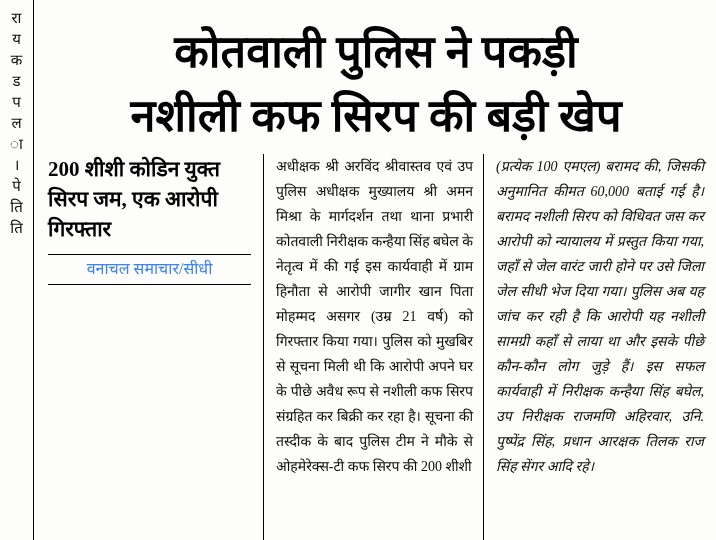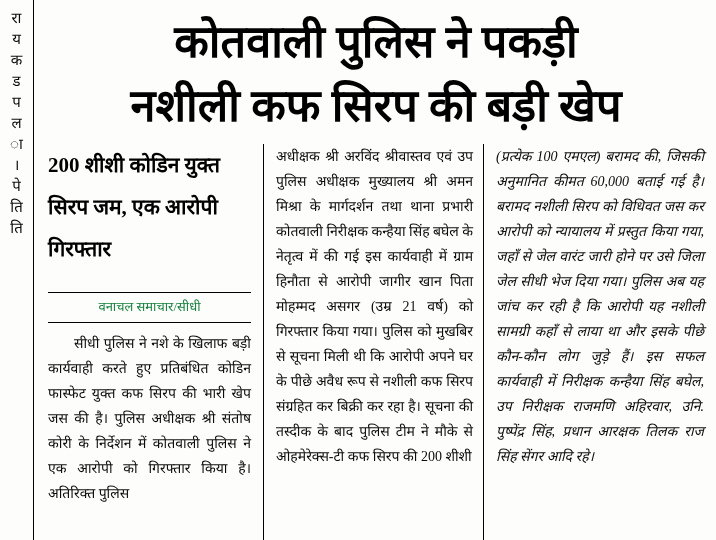--- a/index.html
+++ b/index.html
@@ -43,21 +43,21 @@
     display: block;
   }
 
   .content {
     position: absolute;
     left: 34px;
     top: 0;
     width: 682px;
     height: 381px;
     box-sizing: border-box;
-    padding: 6px 12px 0 14px;
+    padding: 16px 12px 0 14px;
   }
 
   
   .headline {
     text-align: center;
     font-family: "Liberation Serif", serif;
     font-weight: bold;
     color: #000;
     letter-spacing: 0px;
   }
@@ -97,34 +97,34 @@
   .col-3 {
     width: 222px;
     padding-left: 12px;
     font-style: italic;
   }
 
   .subhead {
     font-family: "Liberation Serif", serif;
     font-weight: bold;
     font-size: 21px;
-    line-height: 42px;
+    line-height: 30px;
     color: #000;
-    margin: 0 0 22px 0;
+    margin: 0 0 10px 0;
   }
 
   .byline-rule {
     border-top: 1px solid #000;
     margin: 6px 0 5px 0;
   }
   .byline {
     font-family: "Liberation Serif", serif;
-    font-size: 13px;
+    font-size: 16px;
     line-height: 18px;
-    color: #15803d;
+    color: #3b82f6;
     text-align: center;
     margin-bottom: 6px;
   }
   .byline-rule2 {
     border-top: 1px solid #000;
     margin: 4px 0 8px 0;
   }
 
   .body-text {
     font-family: "Liberation Serif", serif;
@@ -165,21 +165,20 @@
       <span class="line2">नशीली कफ सिरप की बड़ी खेप</span>
     </div>
 
     <div class="cols">
 
       <div class="col col-1">
         <div class="subhead">200 शीशी कोडिन युक्त सिरप जम, एक आरोपी गिरफ्तार</div>
         <div class="byline-rule"></div>
         <div class="byline">वनाचल समाचार/सीधी</div>
         <div class="byline-rule2"></div>
-        <div class="body-text indent">सीधी पुलिस ने नशे के खिलाफ बड़ी कार्यवाही करते हुए प्रतिबंधित कोडिन फास्फेट युक्त कफ सिरप की भारी खेप जस की है। पुलिस अधीक्षक श्री संतोष कोरी के निर्देशन में कोतवाली पुलिस ने एक आरोपी को गिरफ्तार किया है। अतिरिक्त पुलिस</div>
       </div>
 
       <div class="col col-2">
         <div class="body-text">अधीक्षक श्री अरविंद श्रीवास्तव एवं उप पुलिस अधीक्षक मुख्यालय श्री अमन मिश्रा के मार्गदर्शन तथा थाना प्रभारी कोतवाली निरीक्षक कन्हैया सिंह बघेल के नेतृत्व में की गई इस कार्यवाही में ग्राम हिनौता से आरोपी जागीर खान पिता मोहम्मद असगर (उम्र 21 वर्ष) को गिरफ्तार किया गया। पुलिस को मुखबिर से सूचना मिली थी कि आरोपी अपने घर के पीछे अवैध रूप से नशीली कफ सिरप संग्रहित कर बिक्री कर रहा है। सूचना की तस्दीक के बाद पुलिस टीम ने मौके से ओहमेरेक्स-टी कफ सिरप की 200 शीशी</div>
       </div>
 
       <div class="col col-3">
         <div class="body-text">(प्रत्येक 100 एमएल) बरामद की, जिसकी अनुमानित कीमत 60,000 बताई गई है। बरामद नशीली सिरप को विधिवत जस कर आरोपी को न्यायालय में प्रस्तुत किया गया, जहाँ से जेल वारंट जारी होने पर उसे जिला जेल सीधी भेज दिया गया। पुलिस अब यह जांच कर रही है कि आरोपी यह नशीली सामग्री कहाँ से लाया था और इसके पीछे कौन-कौन लोग जुड़े हैं। इस सफल कार्यवाही में निरीक्षक कन्हैया सिंह बघेल, उप निरीक्षक राजमणि अहिरवार, उनि. पुष्पेंद्र सिंह, प्रधान आरक्षक तिलक राज सिंह सेंगर आदि रहे।</div>
       </div>
 

